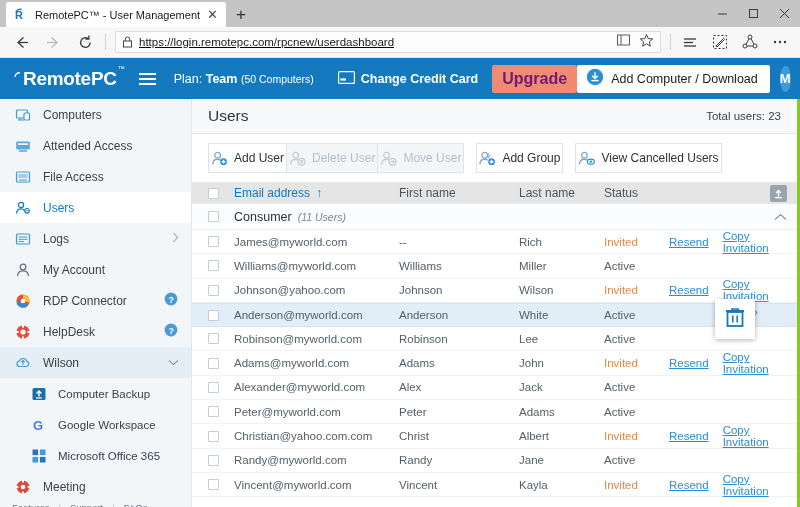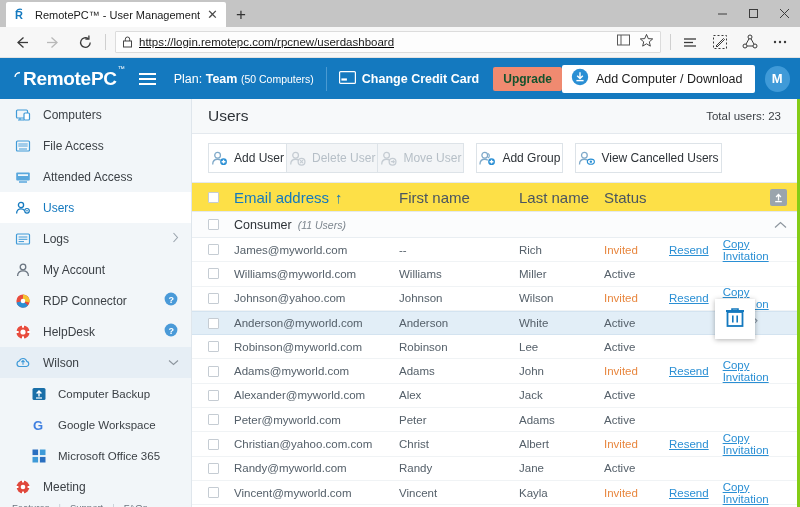--- a/index.html
+++ b/index.html
@@ -85,21 +85,21 @@
     margin-left:18px; color:#fff; font-size:12.5px; white-space:nowrap;
   }
   .plan b { font-weight:bold; }
   .plan .small { font-size:10.5px; }
   .vsep { width:1px; height:24px; background:#4a9ad2; margin: 0 12px; }
   .ccard {
     display:flex; align-items:center; gap:6px; color:#fff; font-size:12.5px;
     font-weight:bold; white-space:nowrap; cursor:pointer;
   }
   .upgrade {
-    margin-left:14px; background:#f08a70; color:#14532d; font-size:12px; font-weight:bold;
+    margin-left:14px; background:#f08a70; color:#701a75; font-size:16px; font-weight:bold;
     padding: 5px 10px; border-radius:2px; cursor:pointer; white-space:nowrap;
   }
   .addcomp {
     margin-left:auto; background:#fff; border-radius:2px; height:28px;
     display:flex; align-items:center; gap:7px; padding: 0 12px 0 9px; cursor:pointer;
   }
   .addcomp-label { font-size:12.5px; color:#1b1b1b; white-space:nowrap; }
   .avatar {
     margin-left:10px; width:26px; height:26px; border-radius:50%;
     background:#3f9ad8; color:#fff; display:flex; align-items:center; justify-content:center;
@@ -152,22 +152,22 @@
   .tbtn.disabled { color:#b6bfc7; background:#f3f5f7; cursor:default; }
   .tbtn.gap { margin-left:12px; border-left:1px solid #dde3e8; }
 
   
   .table { flex:1; overflow:hidden; }
   .trow {
     display:flex; align-items:center; height:24.3px; font-size:11.5px; color:#55606a;
     border-bottom:1px solid #f0f3f5; padding-left:16px;
   }
   .thead {
-    height:30px; background:#fde047; border-top:1px solid #e4e9ee;
-    border-bottom:1px solid #e4e9ee; color:#4a5560; font-size:15px;
+    height:22px; background:#e5e5e5; border-top:1px solid #e4e9ee;
+    border-bottom:1px solid #e4e9ee; color:#4a5560; font-size:12px;
   }
   .thead .c-email { color:#1479bf; display:flex; align-items:center; gap:6px; }
   .grouprow {
     height:26px; background:#fbfcfd; border-bottom:1px solid #e9eef2; color:#2e3338;
   }
   .grouprow .gname { font-size:12.5px; color:#2e3338; }
   .grouprow .gcount { font-size:10.5px; color:#7d868f; font-style:italic; margin-left:6px; }
   .trow.selected { background:#e2eef7; border-bottom:1px solid #d3e3f0; border-top:1px solid #d3e3f0; }
 
   .cb {
@@ -363,36 +363,36 @@
                 <rect x="1.5" y="3" width="11" height="8" rx="1" fill="none" stroke="#3f9ad8" stroke-width="1.2"></rect>
                 <path d="M5,11 L5,13 M9,13 L3,13" stroke="#3f9ad8" stroke-width="1.2" fill="none"></path>
                 <rect x="9" y="6" width="5.5" height="7" rx="1" fill="#fff" stroke="#3f9ad8" stroke-width="1.2"></rect>
               </svg>
             </span>
             <span>Computers</span>
           </div>
           <div class="nav-item">
             <span class="ico">
               <svg width="16" height="16" viewBox="0 0 16 16">
+                <rect x="1.2" y="3.5" width="13.6" height="8" rx="1" fill="#3f9ad8" opacity="0.85"></rect>
+                <rect x="3" y="5.3" width="10" height="1.6" fill="#fff"></rect>
+                <line x1="4" y1="13" x2="12" y2="13" stroke="#3f9ad8" stroke-width="1.3"></line>
+              </svg>
+            </span>
+            <span>Attended Access</span>
+          </div>
+          <div class="nav-item">
+            <span class="ico">
+              <svg width="16" height="16" viewBox="0 0 16 16">
                 <rect x="1.5" y="3" width="13" height="10" rx="1" fill="none" stroke="#3f9ad8" stroke-width="1.2"></rect>
                 <rect x="3.3" y="5" width="9.4" height="4" fill="#3f9ad8" opacity="0.45"></rect>
                 <line x1="4" y1="11" x2="12" y2="11" stroke="#3f9ad8" stroke-width="1"></line>
               </svg>
             </span>
             <span>File Access</span>
-          </div>
-          <div class="nav-item">
-            <span class="ico">
-              <svg width="16" height="16" viewBox="0 0 16 16">
-                <rect x="1.2" y="3.5" width="13.6" height="8" rx="1" fill="#3f9ad8" opacity="0.85"></rect>
-                <rect x="3" y="5.3" width="10" height="1.6" fill="#fff"></rect>
-                <line x1="4" y1="13" x2="12" y2="13" stroke="#3f9ad8" stroke-width="1.3"></line>
-              </svg>
-            </span>
-            <span>Attended Access</span>
           </div>
           <div class="nav-item active">
             <span class="ico">
               <svg width="16" height="16" viewBox="0 0 16 16">
                 <circle cx="6" cy="5" r="2.6" fill="none" stroke="#1479bf" stroke-width="1.3"></circle>
                 <path d="M1.6,13.5 C1.6,10.3 3.6,8.8 6,8.8 C7.4,8.8 8.6,9.3 9.4,10.3" fill="none" stroke="#1479bf" stroke-width="1.3"></path>
                 <circle cx="12" cy="10.8" r="2.3" fill="none" stroke="#1479bf" stroke-width="1.2"></circle>
                 <circle cx="12" cy="10.8" r="0.8" fill="#1479bf"></circle>
               </svg>
             </span>

